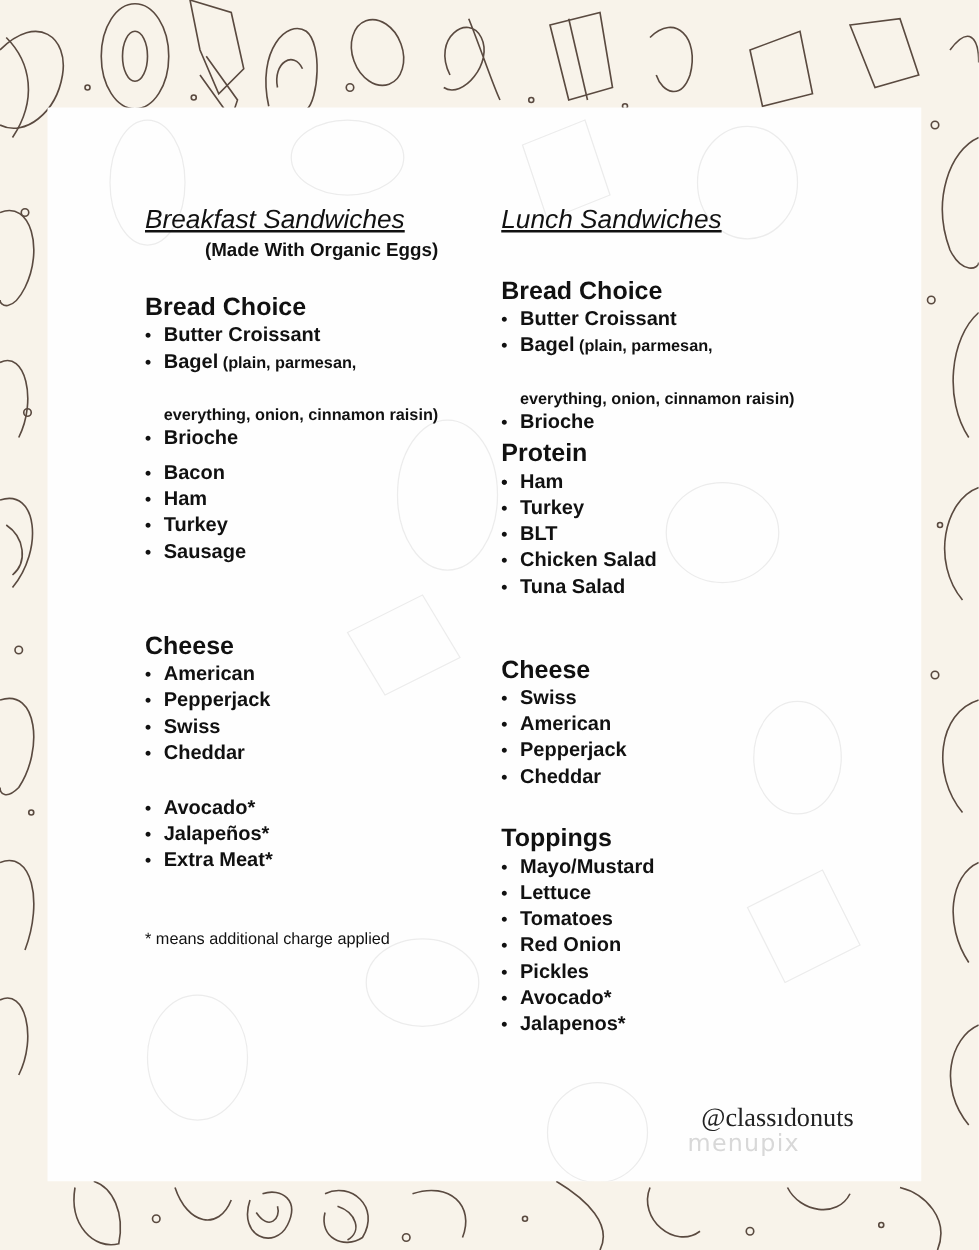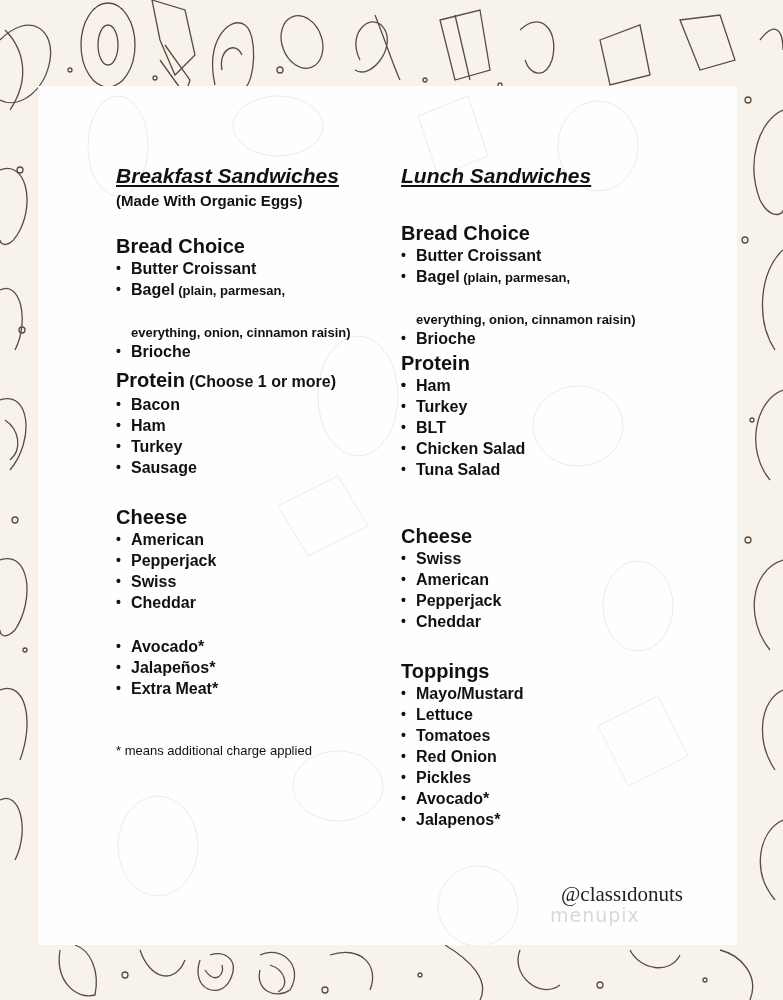--- a/index.html
+++ b/index.html
@@ -15,25 +15,25 @@
       position: absolute;
       left: 38px; top: 86px;
       width: 699px; height: 859px;
       background: #fefefe;
     }
     .card-faint { position: absolute; inset: 0; width: 699px; height: 859px; }
     .col { position: absolute; top: 0; }
     .col-left { left: 78px; width: 270px; }
     .col-right { left: 363px; width: 300px; }
     .col-title {
-      font-size: 21px; font-weight: bold; font-style: italic;
+      font-size: 21px; font-weight: normal; font-style: italic;
       text-decoration: underline; text-underline-offset: 2px;
       position: absolute; white-space: nowrap;
     }
-    .col-sub { font-size: 15px; font-weight: bold; position: absolute; white-space: nowrap; }
+    .col-sub { font-size: 15px; font-weight: bold; position: absolute; white-space: nowrap; margin-left: 48px; }
     .section { position: absolute; left: 0; }
     .sec-title { font-size: 20px; font-weight: bold; line-height: 24px; white-space: nowrap; }
     .sec-note { font-size: 16px; font-weight: bold; }
     ul { list-style: none; }
     li {
       font-size: 16px; font-weight: bold; line-height: 21px;
       position: relative; padding-left: 15px; white-space: nowrap;
     }
     li .bullet { position: absolute; left: 0; top: 0; font-size: 14px; }
     li .detail { font-size: 13px; }
@@ -141,21 +141,20 @@
     <div class="section" style="top:148px;">
       <div class="sec-title">Bread Choice</div>
       <ul>
         <li><span class="bullet">•</span><span>Butter Croissant</span></li>
         <li><span class="bullet">•</span><span>Bagel</span><span class="detail"> (plain, parmesan,</span><span class="wrap">everything, onion, cinnamon raisin)</span></li>
         <li><span class="bullet">•</span><span>Brioche</span></li>
       </ul>
     </div>
 
     <div class="section" style="top:282px;">
-      <div class="sec-title"><span>Protein</span><span class="sec-note"> (Choose 1 or more)</span></div>
       <ul>
         <li><span class="bullet">•</span><span>Bacon</span></li>
         <li><span class="bullet">•</span><span>Ham</span></li>
         <li><span class="bullet">•</span><span>Turkey</span></li>
         <li><span class="bullet">•</span><span>Sausage</span></li>
       </ul>
     </div>
 
     <div class="section" style="top:419px;">
       <div class="sec-title">Cheese</div>

